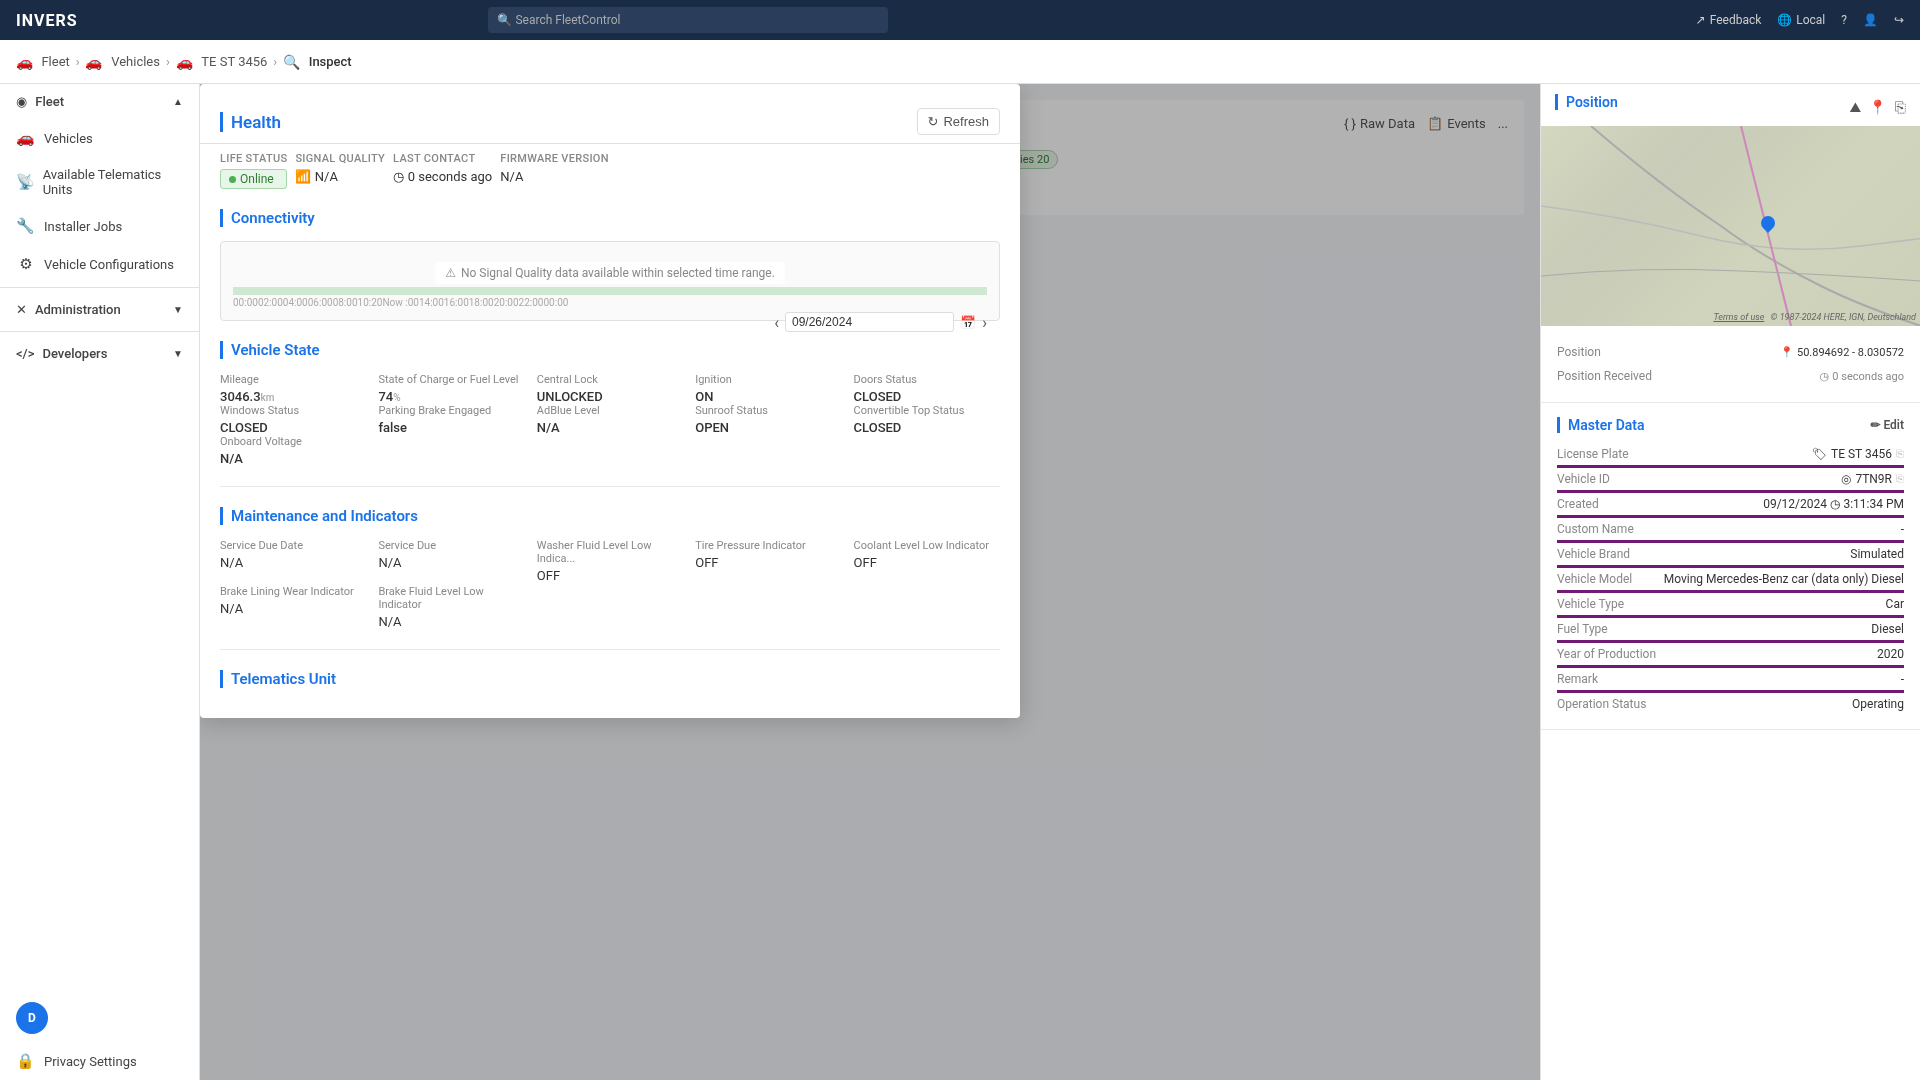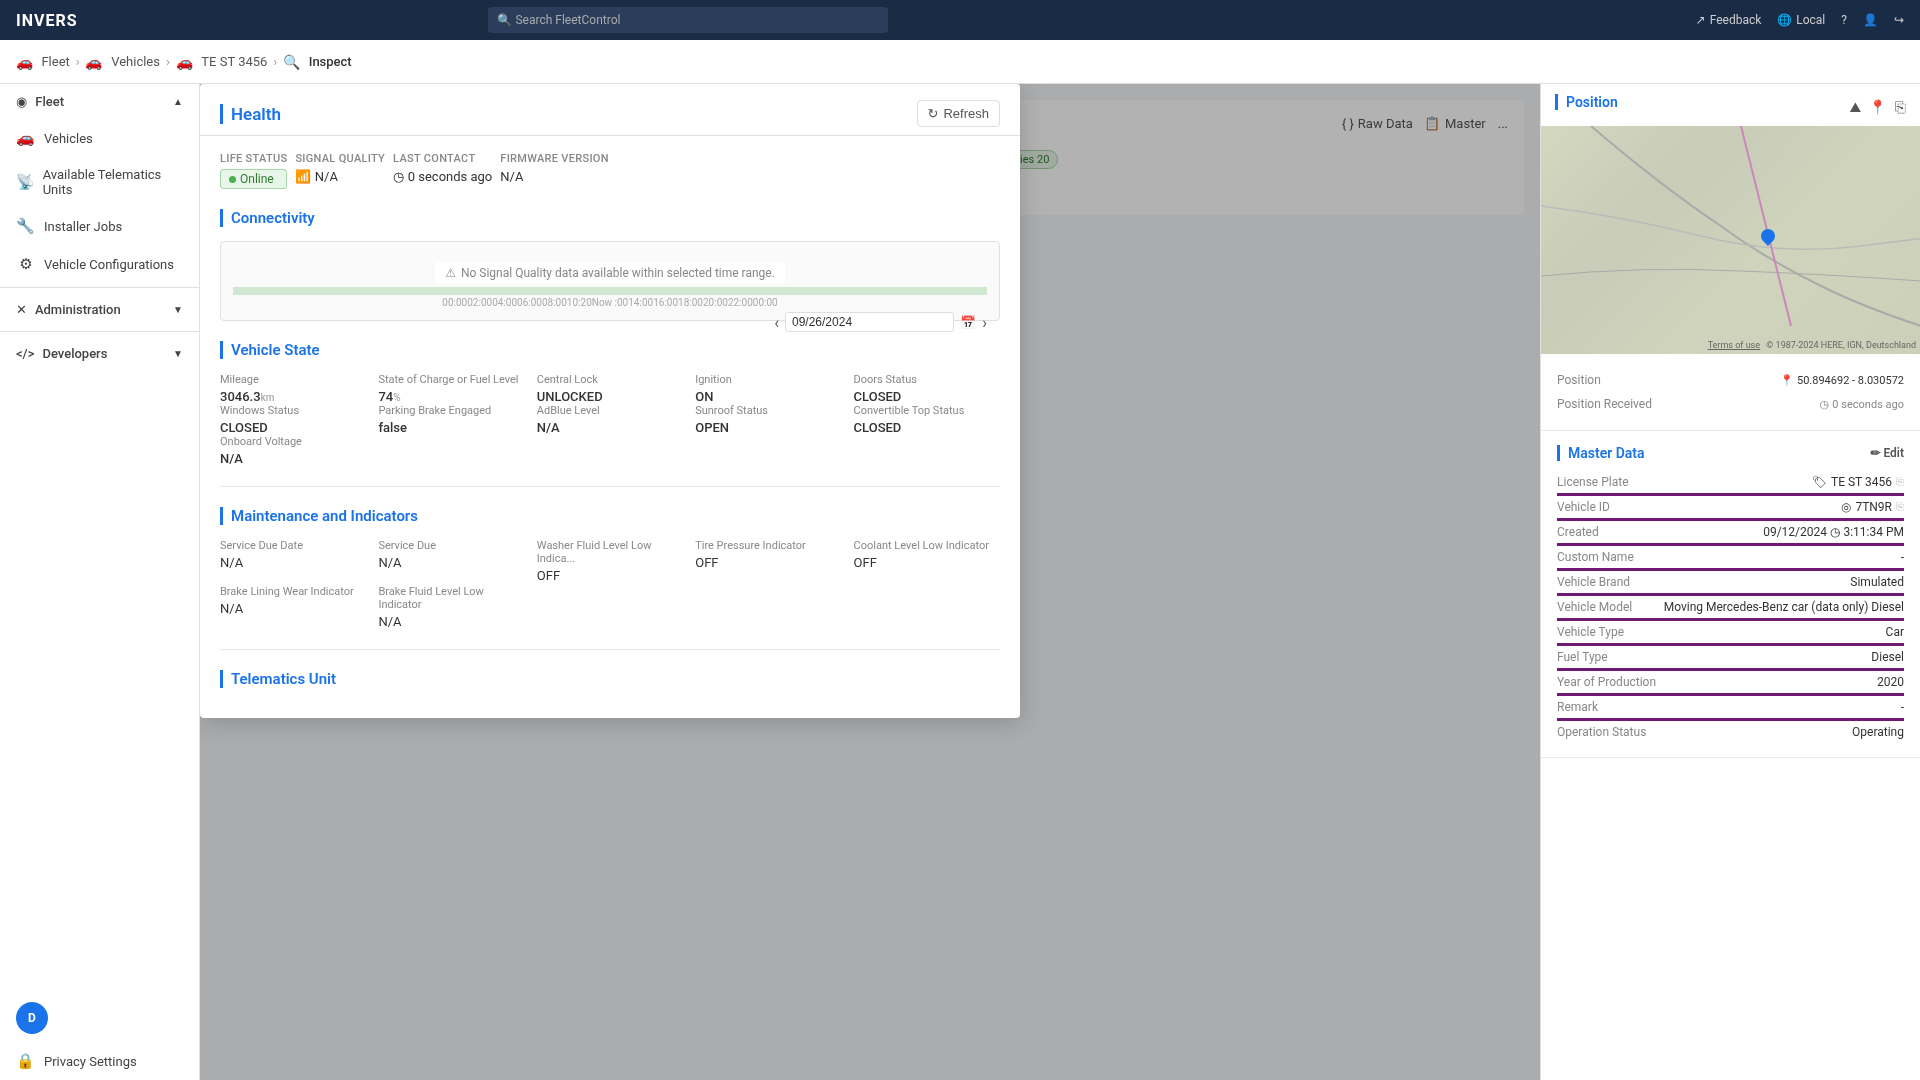--- a/index.html
+++ b/index.html
@@ -202,21 +202,21 @@
       margin: 0;
       position: relative;
     }
     .modal-header {
       display: flex;
       align-items: center;
       justify-content: space-between;
       padding: 16px 20px 8px 20px;
       border-bottom: 1px solid #e0e0e0;
       position: sticky;
-      top: 0;
+      top: 8px;
       background: white;
       z-index: 10;
     }
     .modal-title {
       font-size: 17px;
       font-weight: 600;
       color: #1a73e8;
       border-left: 3px solid #1a73e8;
       padding-left: 8px;
     }
@@ -277,21 +277,21 @@
       align-items: center;
       gap: 5px;
       font-size: 12px;
       color: #888;
       background: rgba(255,255,255,0.9);
       padding: 4px 10px;
       border-radius: 3px;
     }
     .chart-time-labels {
       display: flex;
-      justify-content: center;
+      justify-content: flex-start;
       font-size: 10px;
       color: #aaa;
       margin-top: 2px;
     }
     .chart-bar-area {
       height: 45px;
       position: relative;
       overflow: hidden;
     }
     .chart-bar-green {
@@ -369,24 +369,25 @@
       padding: 4px 0;
       font-size: 12px;
       border-bottom: 3px solid #701a75;
       gap: 8px;
     }
     .rp-row:last-child { border-bottom: none; }
     .rp-key { color: #888; flex-shrink: 0; }
     .rp-val { color: #333; text-align: right; display: flex; align-items: center; gap: 4px; }
     .rp-val .copy-icon { cursor: pointer; color: #bbb; font-size: 10px; }
     .map-area {
-      height: 228px;
+      height: 200px;
       background: #e5e5e5;
       position: relative;
       overflow: hidden;
+      font-style: italic;
     }
     .map-placeholder {
       width: 100%;
       height: 100%;
       background: linear-gradient(135deg, #d4d8c0 0%, #c8ccb8 30%, #d0d4bc 60%, #ccd0b8 100%);
       position: relative;
     }
     .map-location-pin {
       position: absolute;
       top: 45%;
@@ -532,21 +533,21 @@
               <span class="tag diesel">Diesel</span>
             </div>
           </div>
           <div class="header-actions">
             <span>
               <span>{ }</span>
               <span>Raw Data</span>
             </span>
             <span>
               <span>📋</span>
-              <span>Master</span>
+              <span>Events</span>
             </span>
             <span>...</span>
           </div>
         </div>
       </div>
 
       <div class="modal-overlay">
         <div class="modal">
 
           <div class="modal-header">

